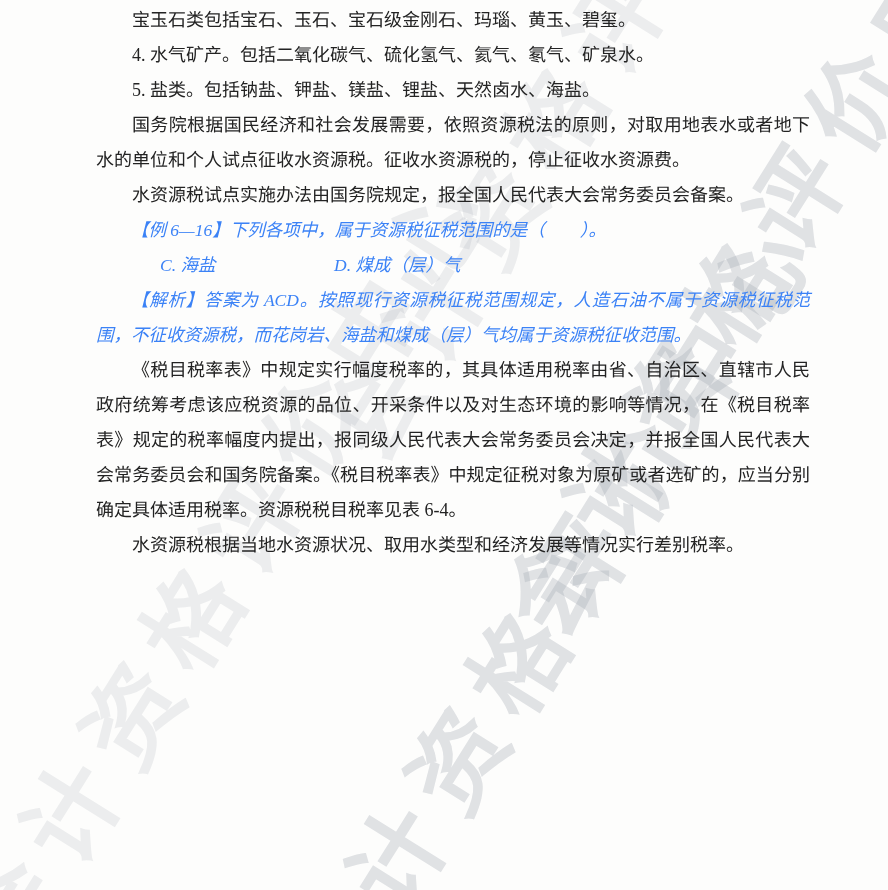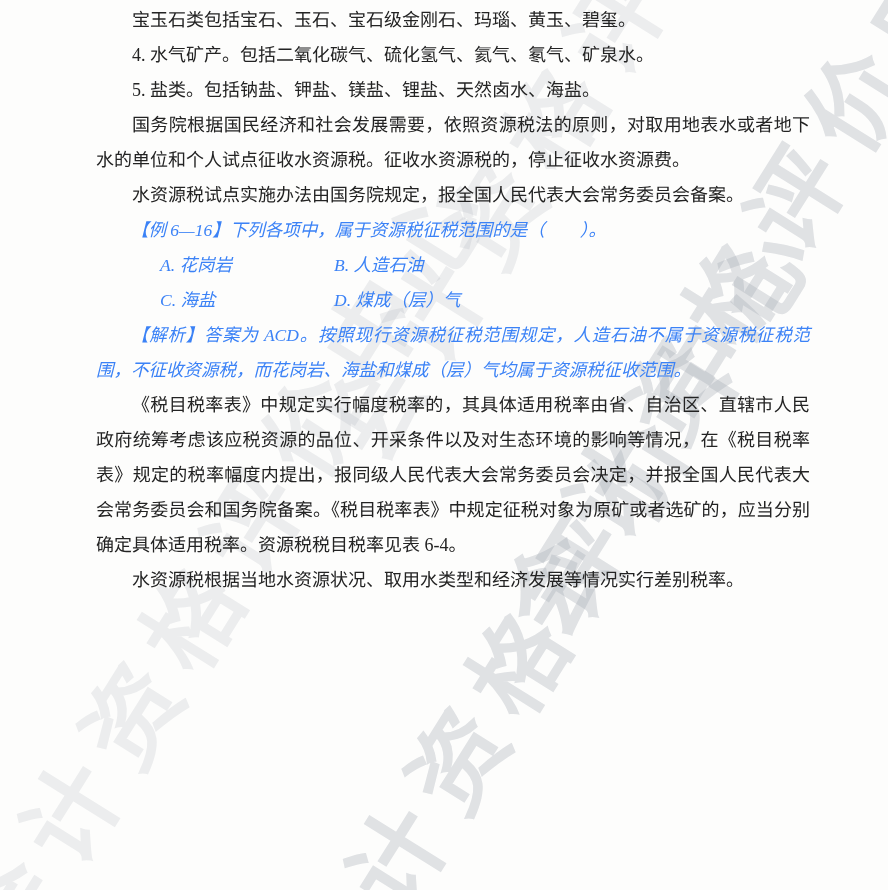--- a/index.html
+++ b/index.html
@@ -60,24 +60,20 @@
 
     <p>宝玉石类包括宝石、玉石、宝石级金刚石、玛瑙、黄玉、碧玺。</p>
     <p>4. 水气矿产。包括二氧化碳气、硫化氢气、氦气、氡气、矿泉水。</p>
     <p>5. 盐类。包括钠盐、钾盐、镁盐、锂盐、天然卤水、海盐。</p>
     <p>国务院根据国民经济和社会发展需要，依照资源税法的原则，对取用地表水或者地下水的单位和个人试点征收水资源税。征收水资源税的，停止征收水资源费。</p>
     <p>水资源税试点实施办法由国务院规定，报全国人民代表大会常务委员会备案。</p>
 
     <p class="kaiti">【例 6—16】下列各项中，属于资源税征税范围的是（　　）。</p>
 
     <div class="opt-row kaiti">
-      <span class="opt-cell-a">A. 花岗岩</span>
-      <span class="opt-cell-b">B. 人造石油</span>
-    </div>
-    <div class="opt-row kaiti">
       <span class="opt-cell-a">C. 海盐</span>
       <span class="opt-cell-b">D. 煤成（层）气</span>
     </div>
 
     <p class="kaiti">【解析】答案为 ACD。按照现行资源税征税范围规定，人造石油不属于资源税征税范围，不征收资源税，而花岗岩、海盐和煤成（层）气均属于资源税征收范围。</p>
 
 
     <p>《税目税率表》中规定实行幅度税率的，其具体适用税率由省、自治区、直辖市人民政府统筹考虑该应税资源的品位、开采条件以及对生态环境的影响等情况，在《税目税率表》规定的税率幅度内提出，报同级人民代表大会常务委员会决定，并报全国人民代表大会常务委员会和国务院备案。《税目税率表》中规定征税对象为原矿或者选矿的，应当分别确定具体适用税率。资源税税目税率见表 6-4。</p>
     <p>水资源税根据当地水资源状况、取用水类型和经济发展等情况实行差别税率。</p>
 

